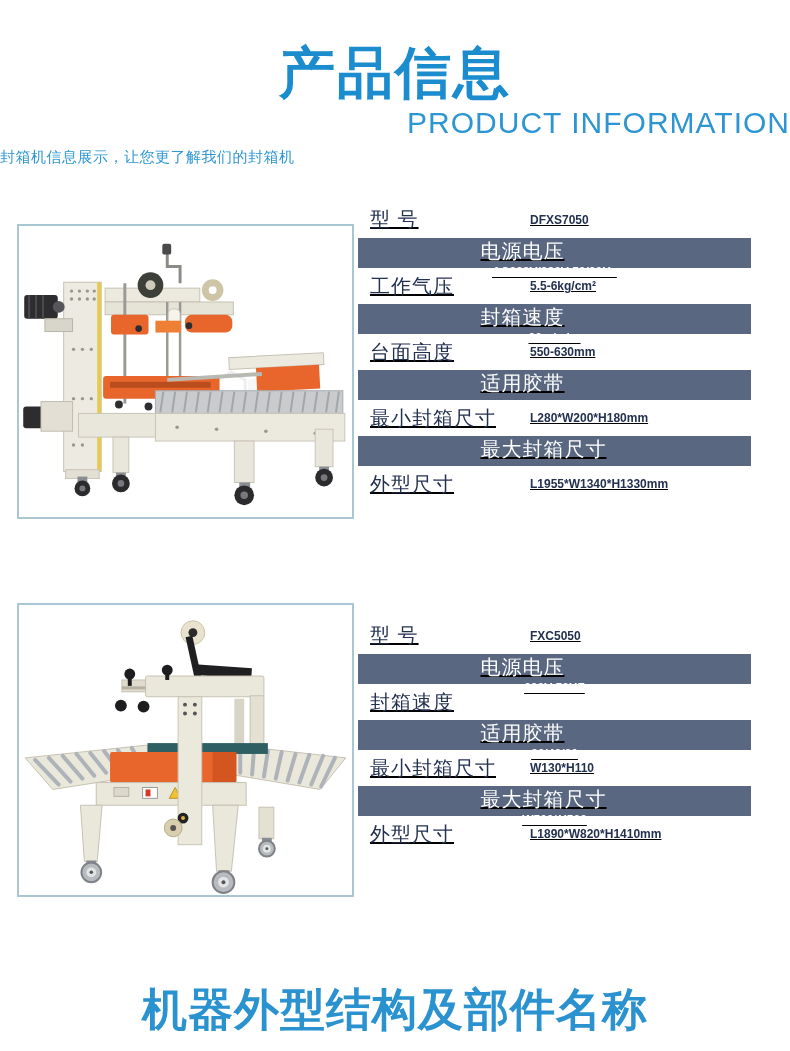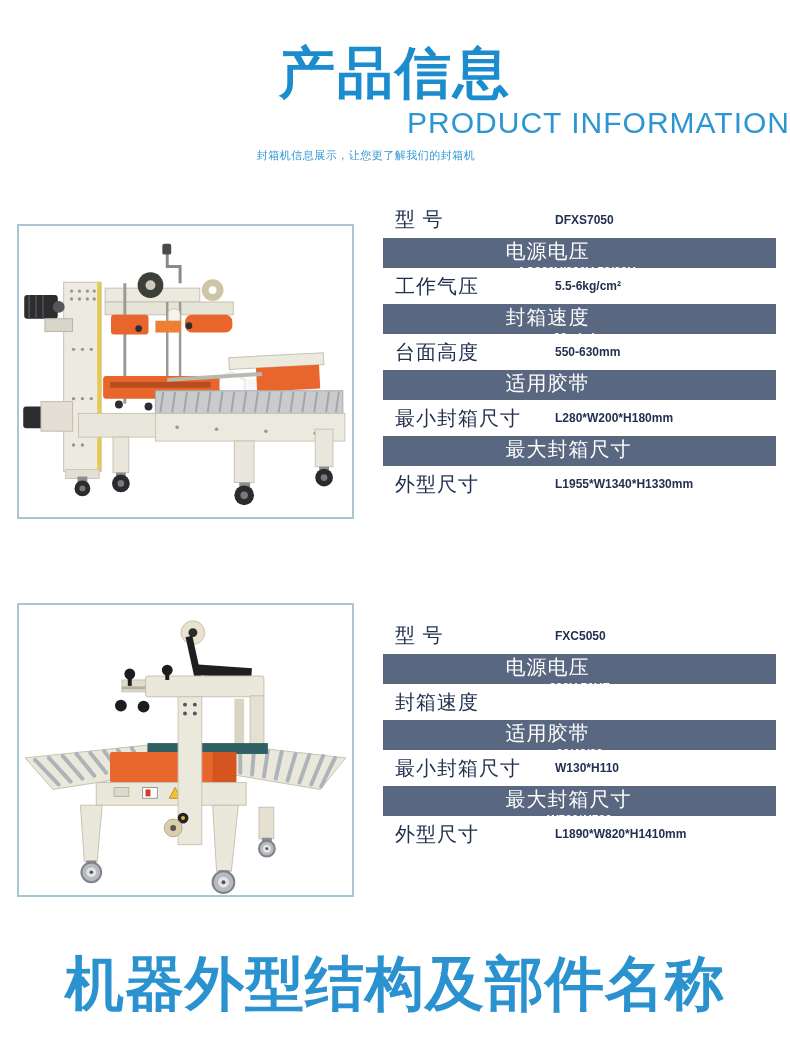--- a/index.html
+++ b/index.html
@@ -15,51 +15,51 @@
     text-align:center; font-size:56px; font-weight:bold;
     color:#1b8ccd; letter-spacing:2px;
   }
   .title-en {
     position:absolute; top:106px; left:0; width:790px;
     text-align:right; font-size:30px; font-weight:normal;
     color:#2d95d1; letter-spacing:1px;
   }
   .tagline {
     position:absolute; top:148px; left:0; width:732px;
-    text-align:center; font-size:11px; color:#2f97d4; letter-spacing:0.5px;
+    text-align:left; font-size:15px; color:#2f97d4; letter-spacing:0.5px;
   }
   
   .img-box {
     position:absolute; left:17px; width:337px;
     border:2px solid #a9c6d3; background:#ffffff; overflow:hidden;
   }
   .img-box.first  { top:224px; height:295px; }
   .img-box.second { top:603px; height:294px; }
   .img-box svg { display:block; width:100%; height:100%; }
   
-  .spec-table { position:absolute; left:383px; width:393px; }
+  .spec-table { position:absolute; left:358px; width:393px;text-decoration:underline; }
   .spec-table.first  { top:201px; }
   .spec-table.second { top:617px; }
   .spec-row {
     display:flex; align-items:center; width:393px;
   }
   .spec-row.light { height:36px; color:#233150; background:transparent; }
   .spec-row.light.model { height:37px; }
   .spec-row.dark  { height:30px; color:#ffffff; background:#5a6780;flex-direction:column; }
   .spec-label {
     width:172px; padding-left:12px; font-size:20px;
     letter-spacing:1px; white-space:nowrap;
   }
   .spec-value {
     font-size:12px; font-weight:bold; white-space:nowrap;
   }
   
   .footer-title {
-    position:absolute; top:945px; left:0; width:790px;
-    text-align:center; font-size:59px; font-weight:bold;
+    position:absolute; top:980px; left:0; width:790px;
+    text-align:center; font-size:45px; font-weight:bold;
     color:#2b92d0; letter-spacing:1px;
   }
 </style>
 </head>
 <body>
 
 <div class="page">
 
   <div class="title-cn">产品信息</div>
   <div class="title-en">PRODUCT INFORMATION</div>

